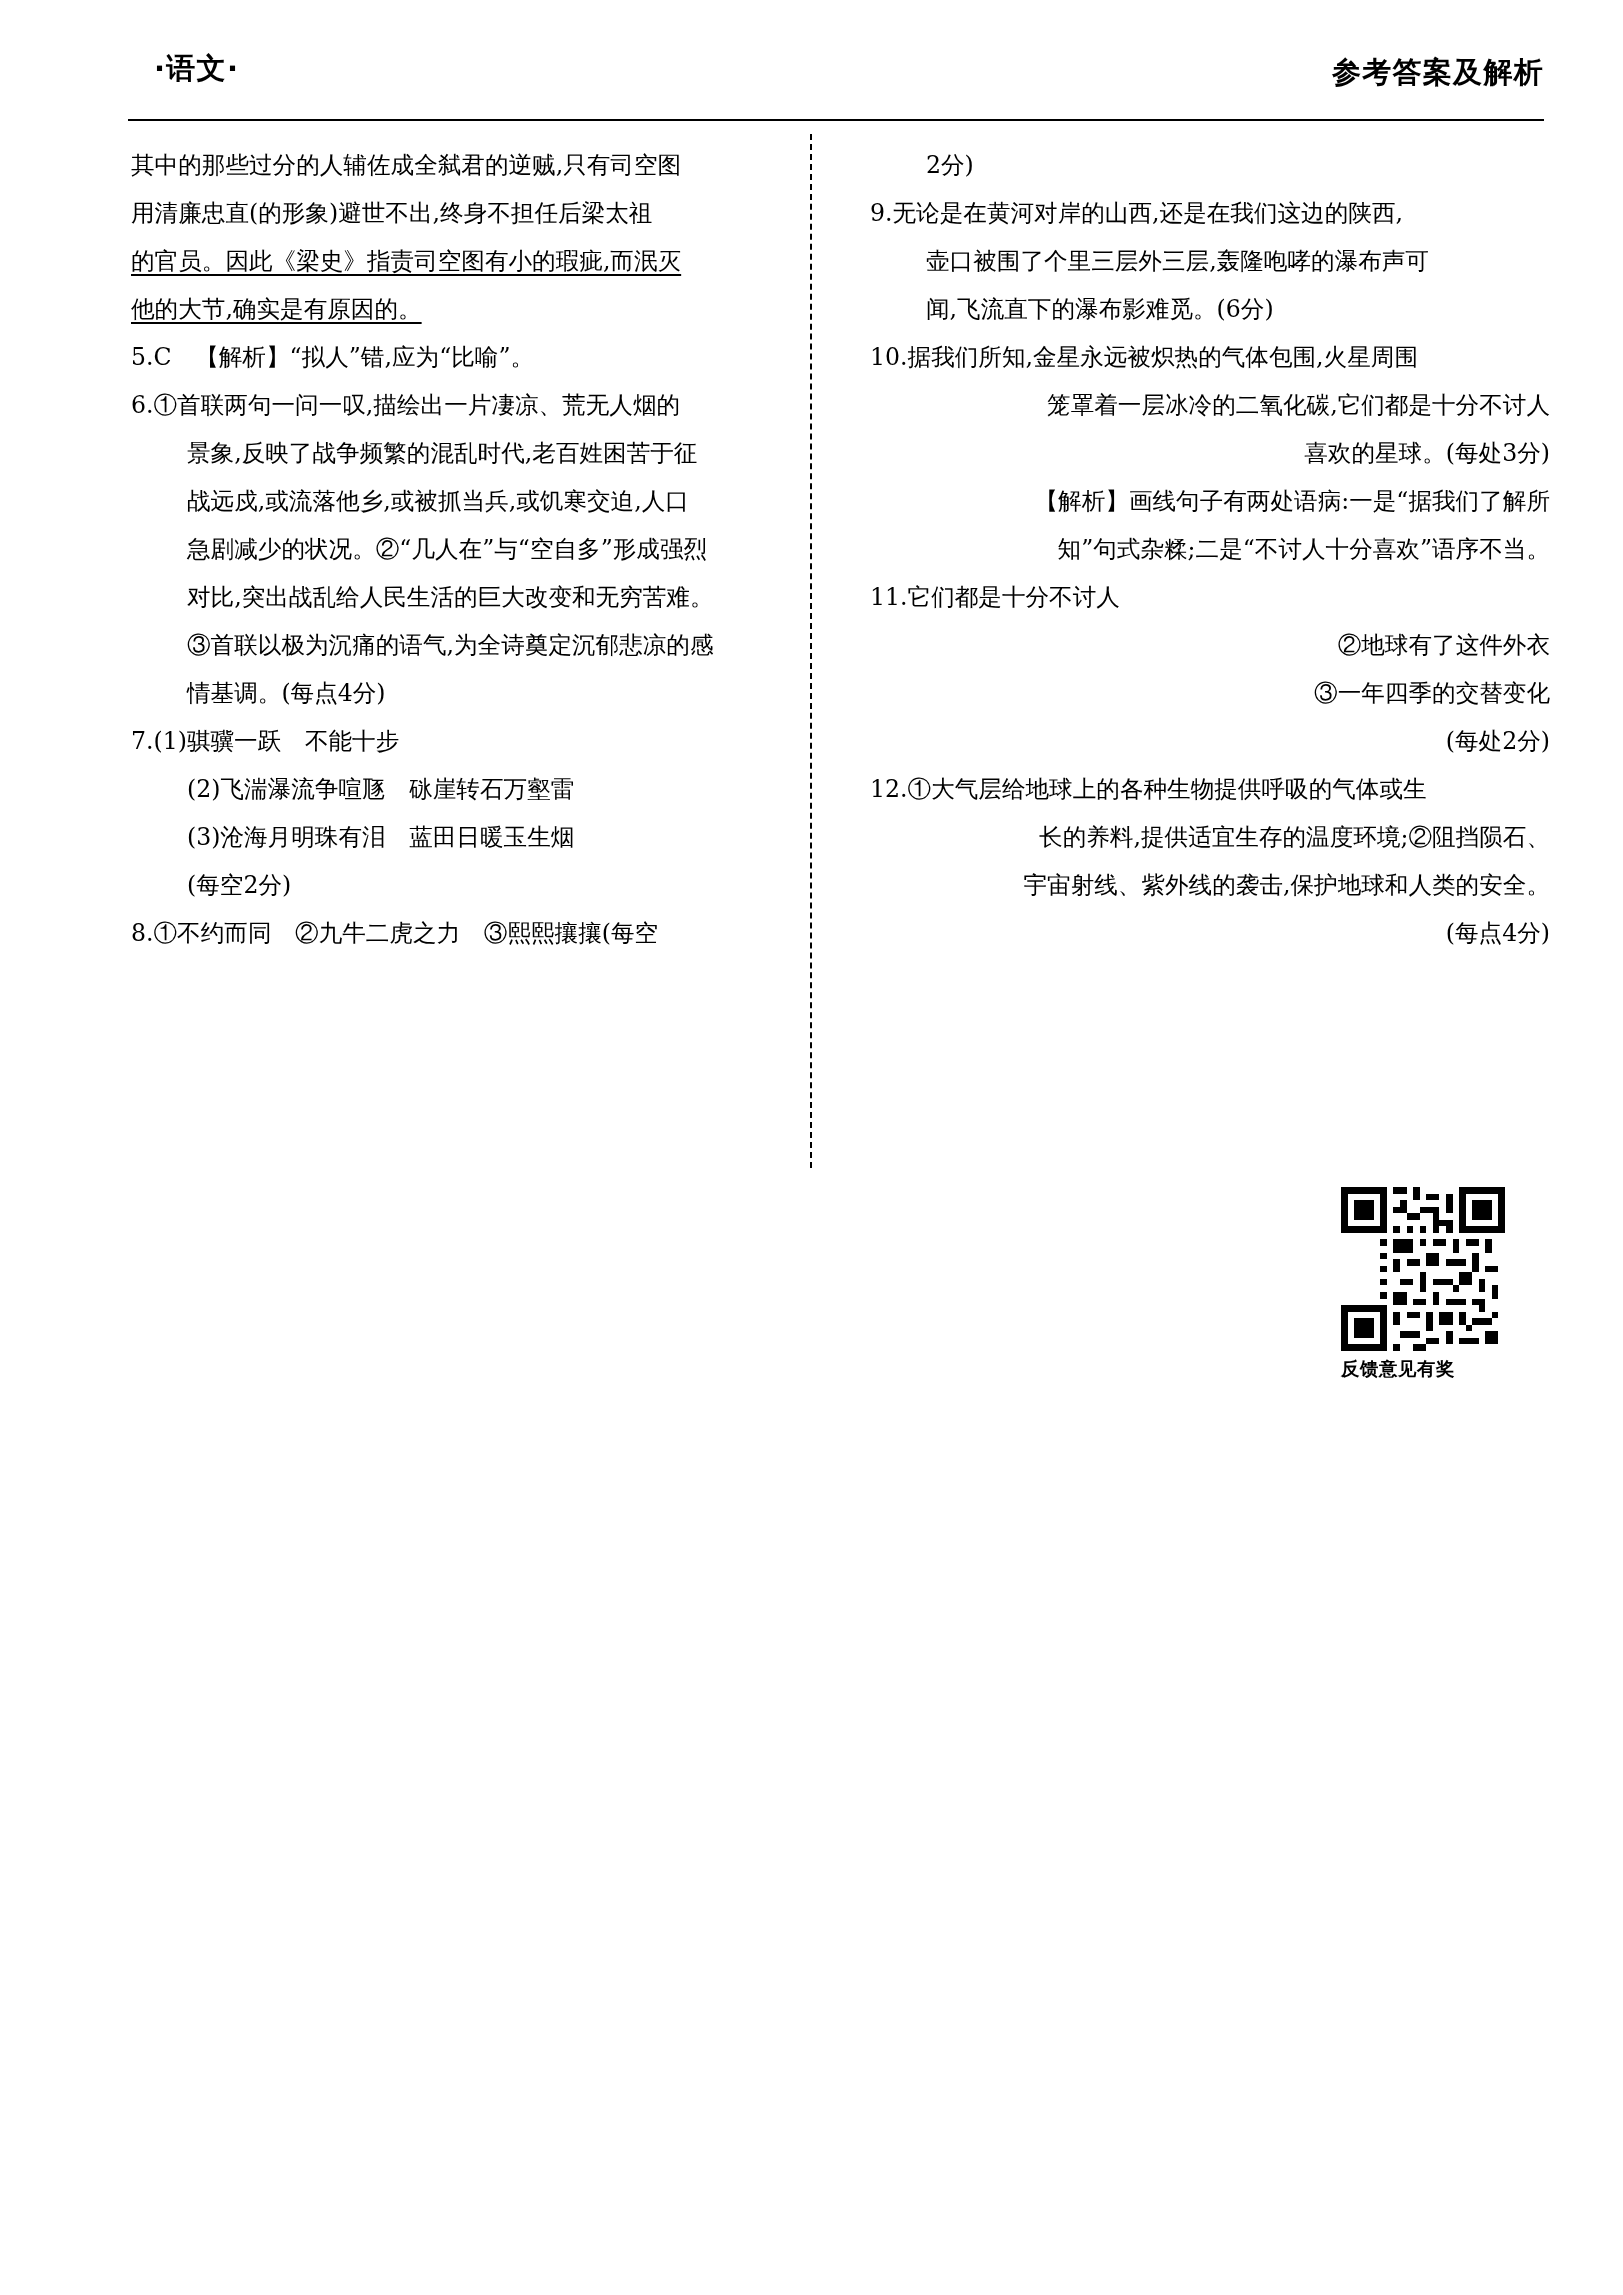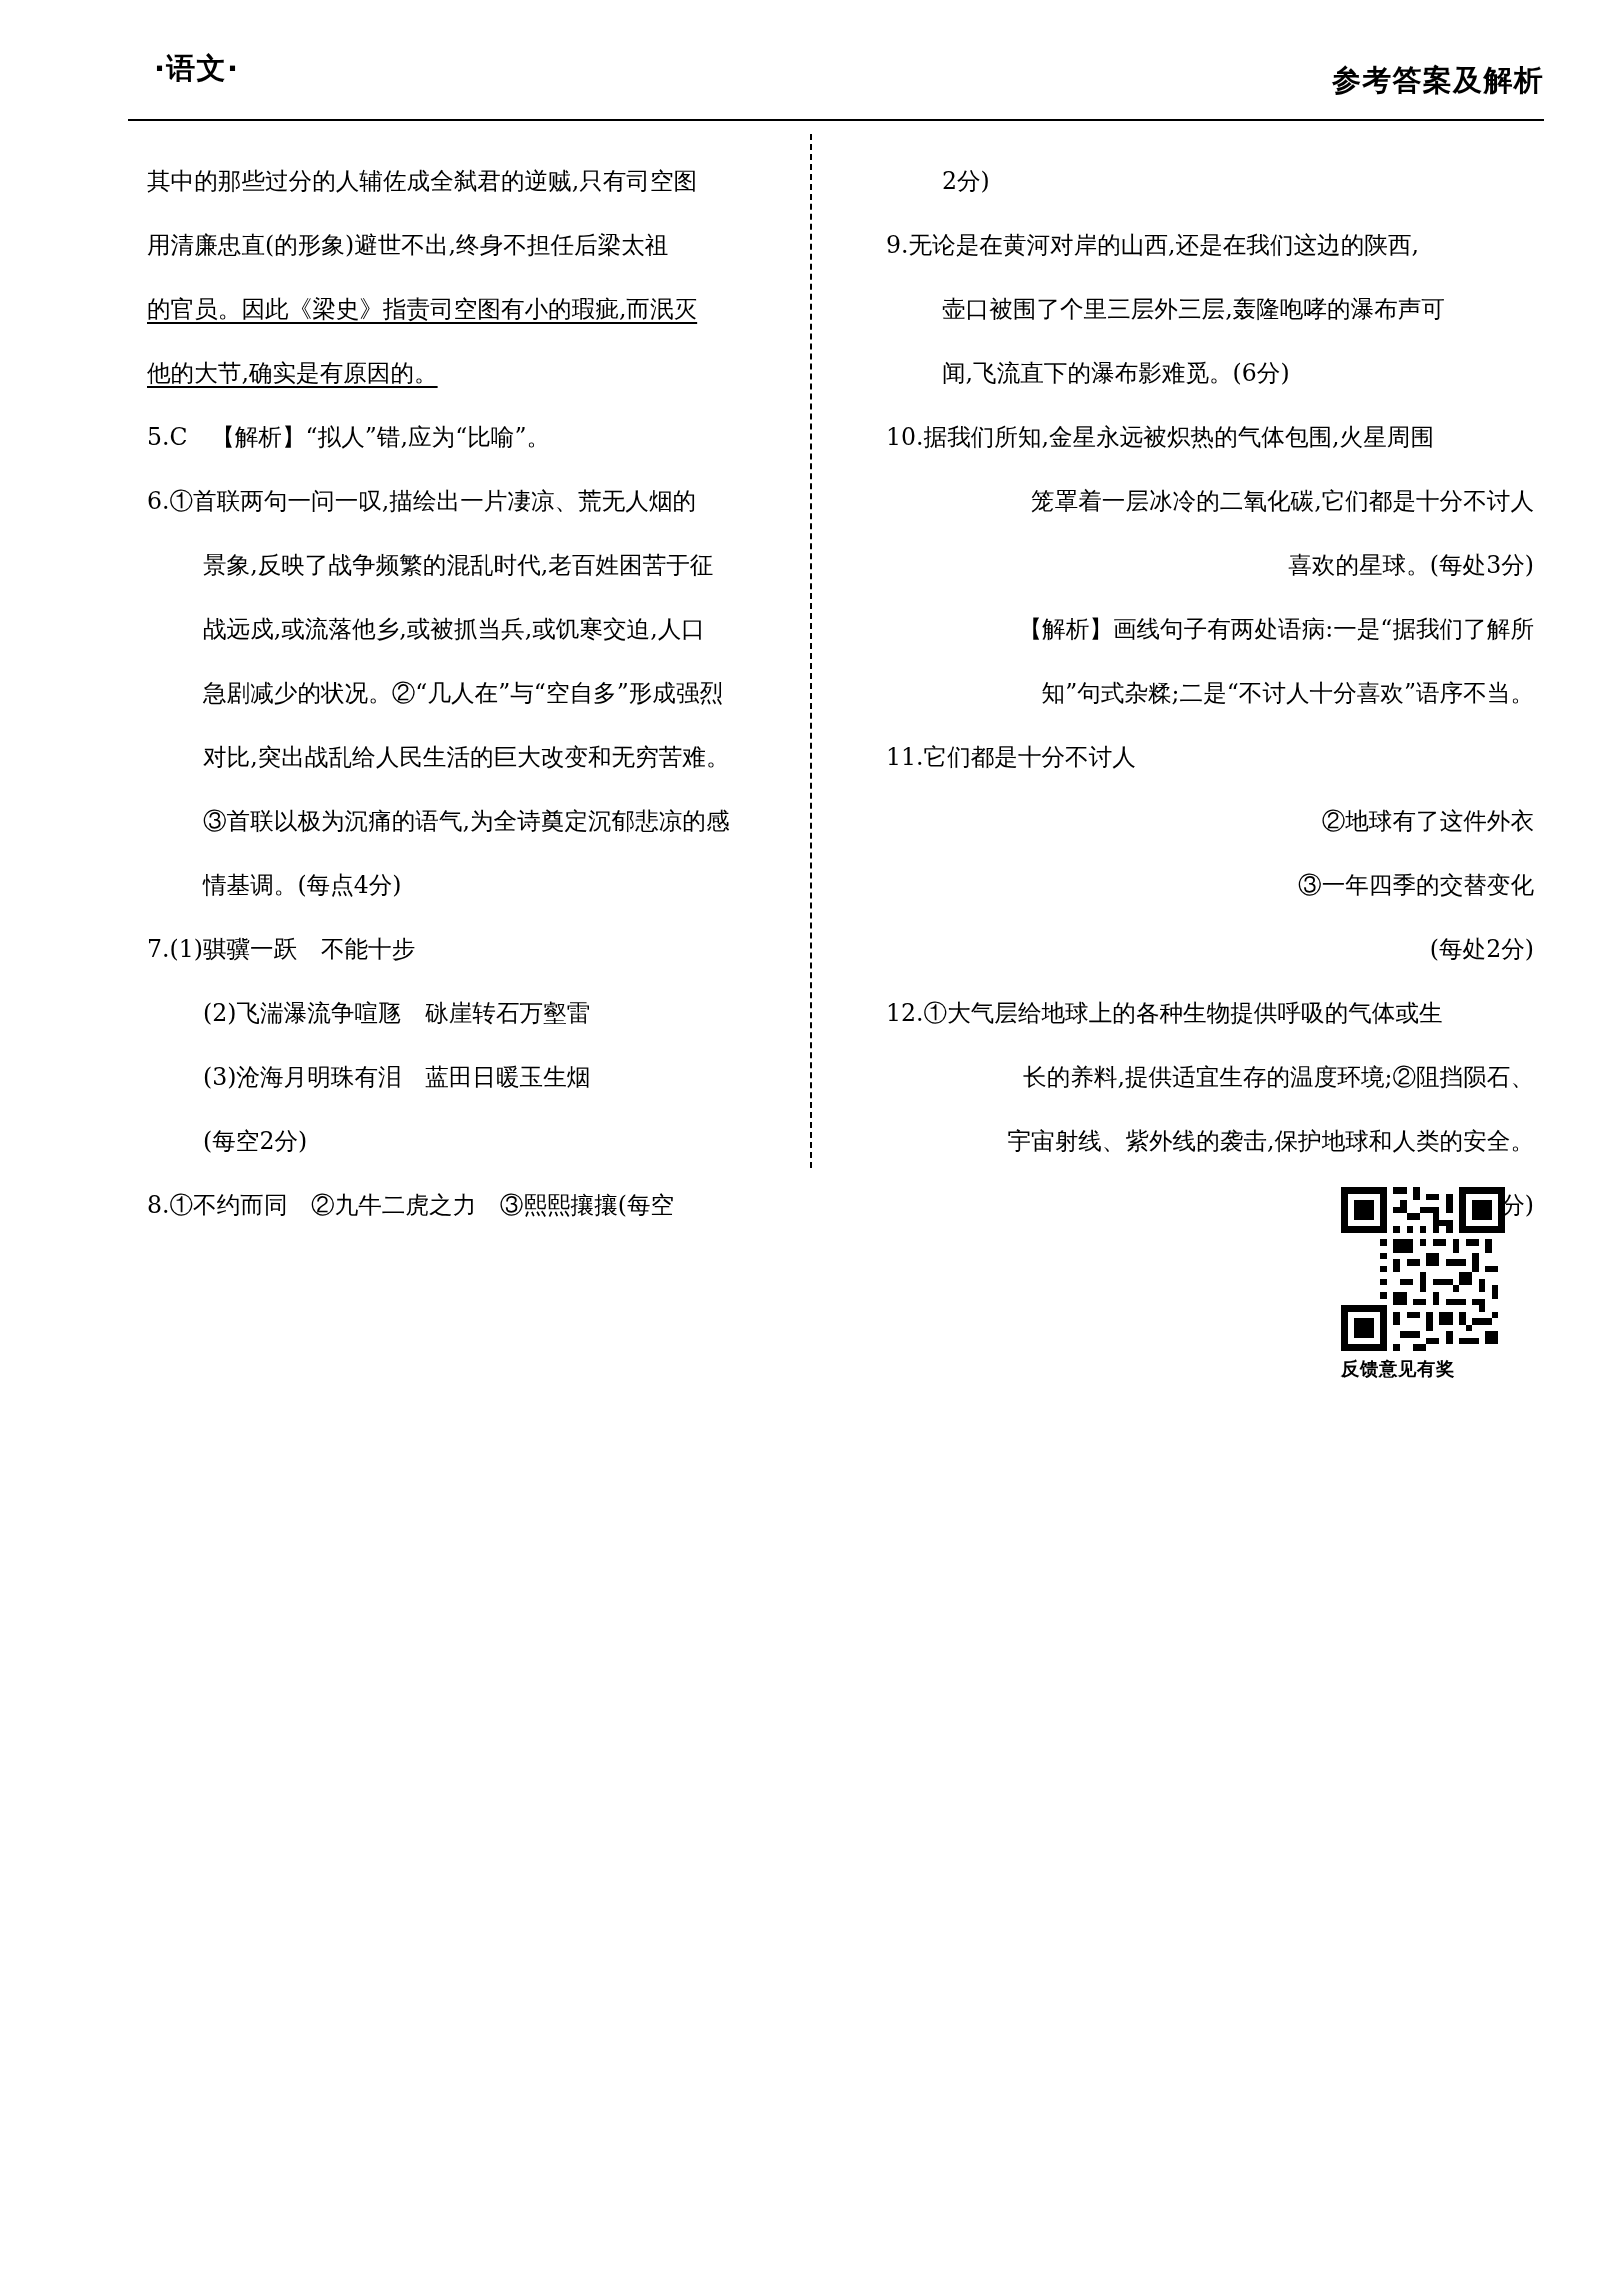--- a/index.html
+++ b/index.html
@@ -35,21 +35,21 @@
     left: 26px;
     top: 0;
     font-size: 29px;
     letter-spacing: 1.3px;
     font-weight: bold;
     font-family: "DejaVu Sans", "Liberation Sans", sans-serif;
   }
   .header-right {
     position: absolute;
     right: 0;
-    top: 12px;
+    top: 4px;
     font-size: 29px;
     letter-spacing: 1.3px;
     font-weight: bold;
     font-family: Liberation Mono, monospace;
   }
   .header-rule {
     position: absolute;
     left: 128px;
     top: 119px;
     width: 1416px;
@@ -75,21 +75,21 @@
     position: absolute;
     left: 810px;
     top: 134px;
     height: 1034px;
     border-left: 2px dashed #000;
   }
 
   
   .para {
     position: relative;
-    margin: 16px;
+    margin: 0;
     padding: 0;
   }
   .hang {
     
     padding-left: 56px;
     text-indent: -56px;
   }
   .hang-wide {
     padding-left: 65px;
     text-indent: -65px;

